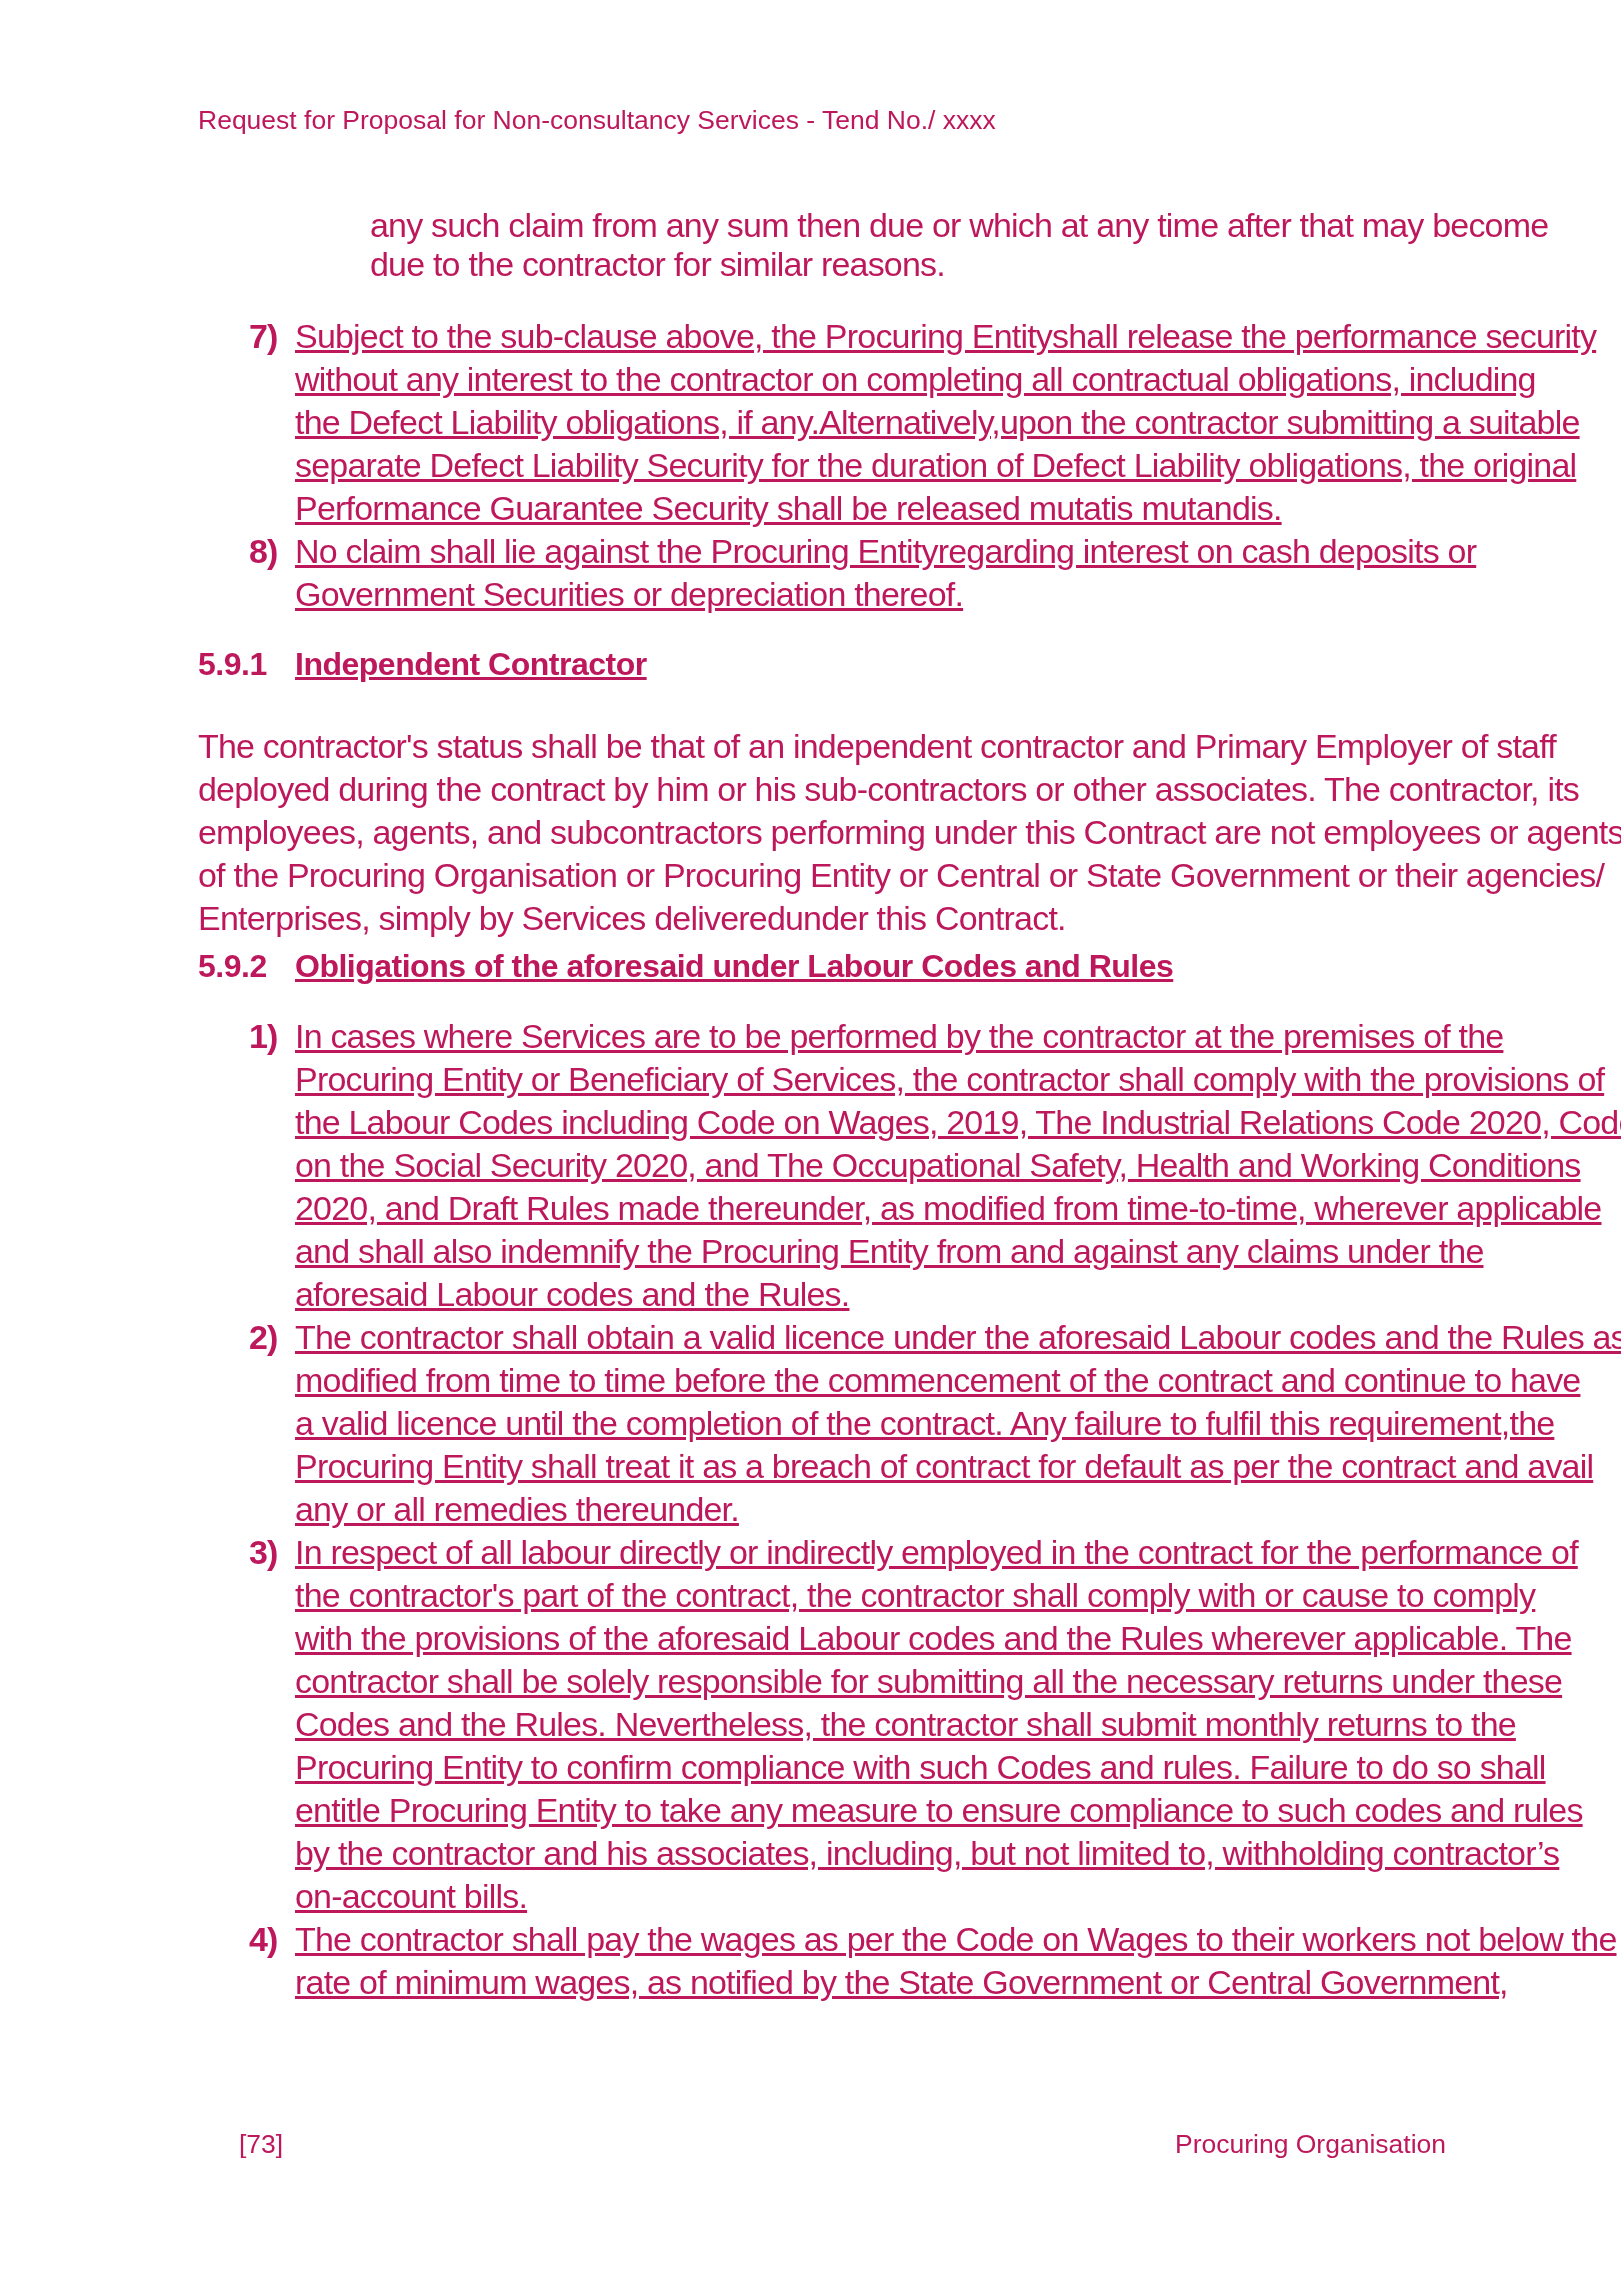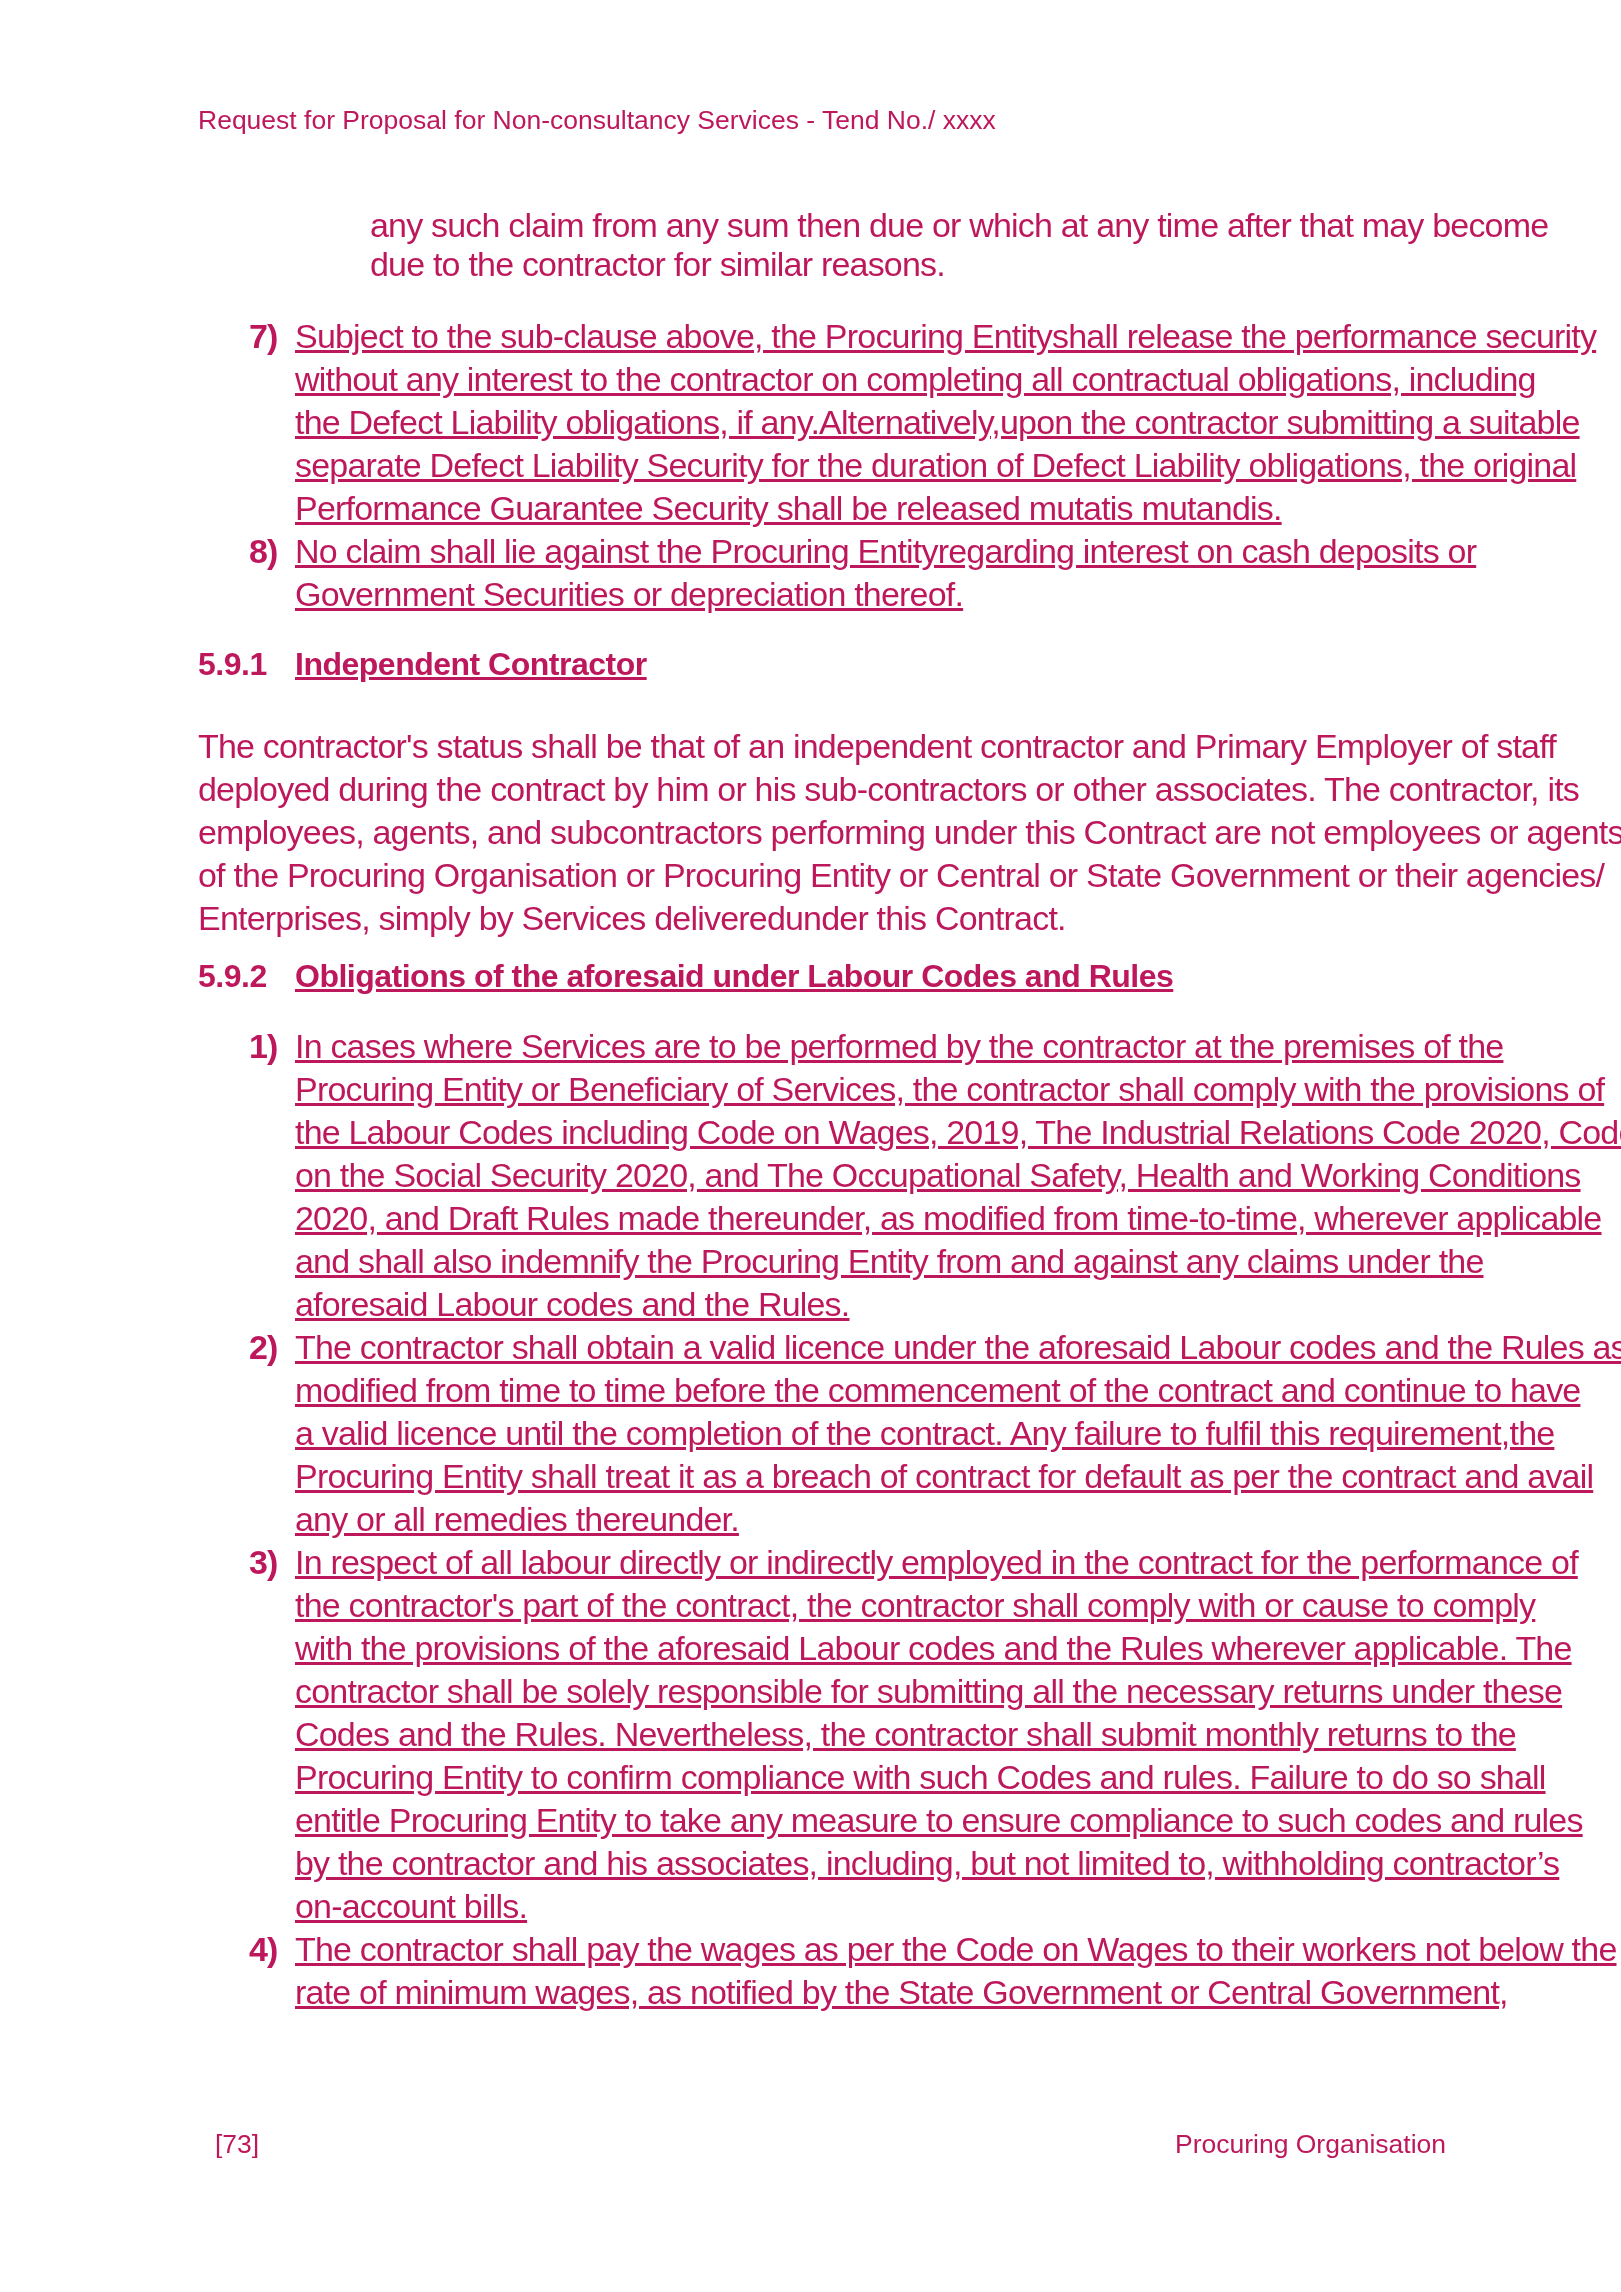--- a/index.html
+++ b/index.html
@@ -59,34 +59,34 @@
   }
   .h3 {
     display: flex;
     font-weight: 700;
     font-size: 32px;
     line-height: 43px;
     letter-spacing: -0.5px;
     white-space: pre;
   }
   .h3-1 { margin-top: 26.5px; }
-  .h3-2 { margin-top: 15px; }
+  .h3-2 { margin-top: 5px; }
   .para-591 { margin-top: 39px; }
   .doc-footer {
     position: absolute;
     left: 198px;
     right: 175px;
     top: 2127px;
     display: flex;
     justify-content: space-between;
     align-items: baseline;
     font-size: 26.5px;
     line-height: 35px;
   }
-  .doc-footer .pageno { margin-left: 17px; text-align: right; }
+  .doc-footer .pageno { margin-left: 41px; text-align: right; }
 </style>
 </head>
 <body>
 
 <div class="page">
 
   <div class="doc-header">Request for Proposal for Non-consultancy Services - Tend No./ xxxx</div>
 
   <div class="body-text intro">any such claim from any sum then due or which at any time after that may become
 due to the contractor for similar reasons.</div>

